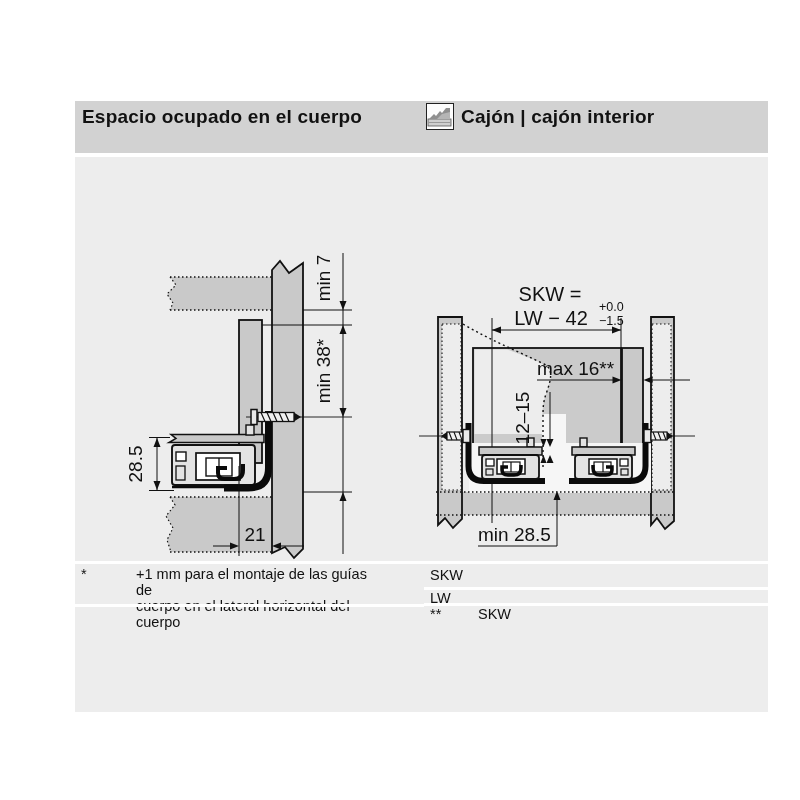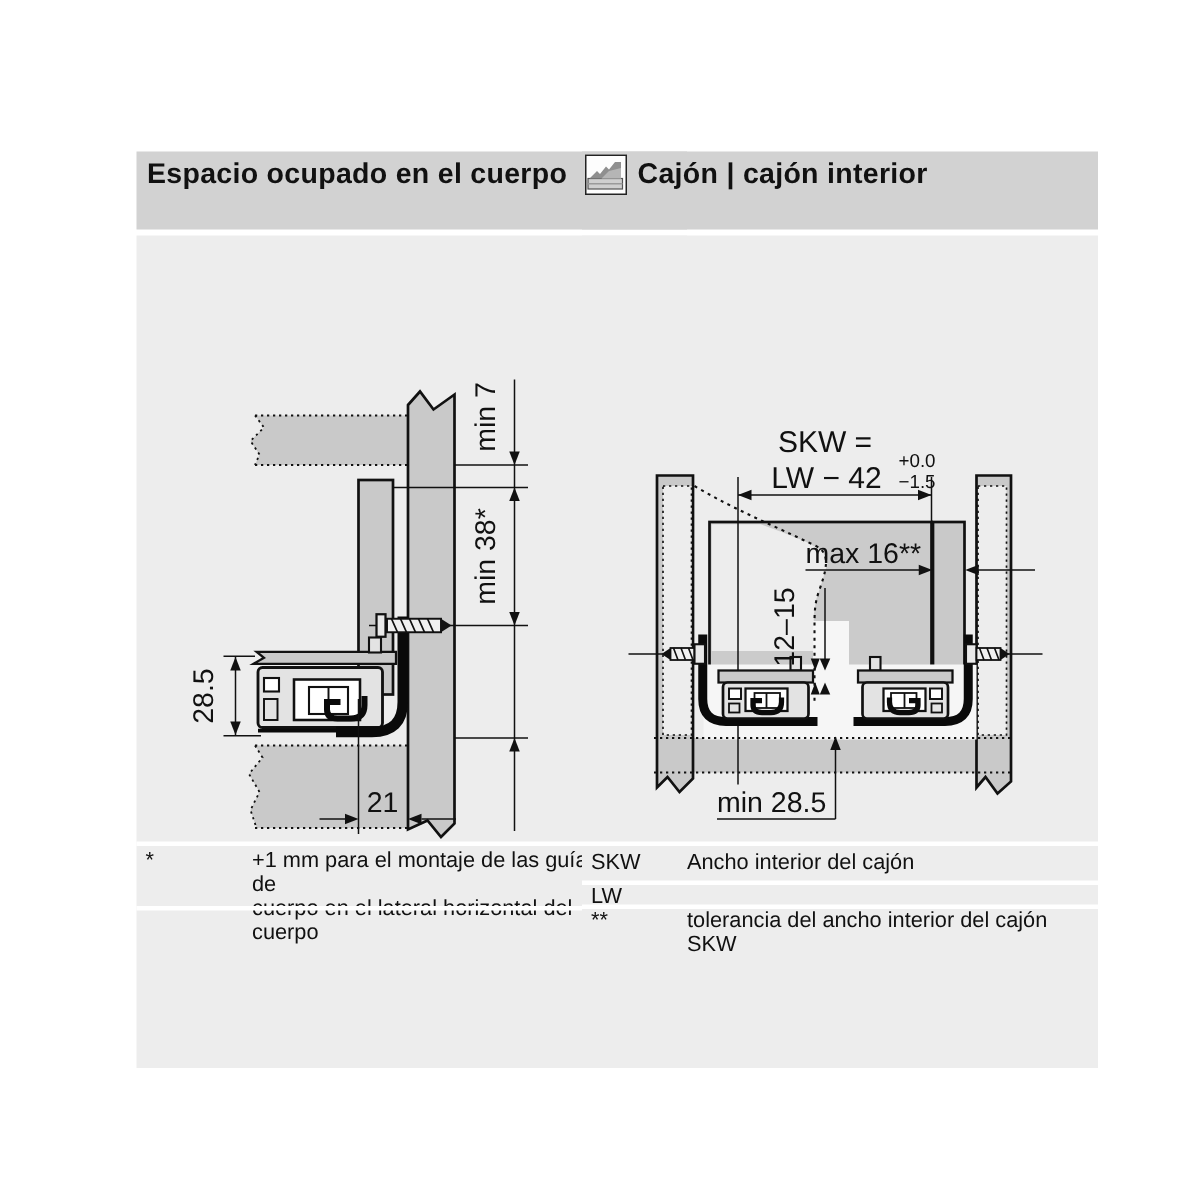--- a/index.html
+++ b/index.html
@@ -1,29 +1,29 @@
 <!DOCTYPE html>
 <html><head>
 <meta charset="utf-8">
 <style>
   html,body{margin:0;padding:0;background:#ffffff;}
   body{width:800px;height:800px;position:relative;font-family:"Liberation Sans",sans-serif;color:#111;}
   .panel{position:absolute;top:101px;}
-  .panel-left{left:91px;width:367px;}
-  .panel-right{left:388px;width:344px;}
+  .panel-left{left:75px;width:367px;}
+  .panel-right{left:424px;width:344px;}
   .hdr{height:52px;background:#d2d2d2;position:relative;}
   .hdr-title{position:absolute;top:5px;left:7px;font-size:19px;font-weight:bold;letter-spacing:.2px;white-space:nowrap;}
   .hdr-title.with-icon{left:37px;}
   .hdr-icon{position:absolute;top:2px;left:2px;width:28px;height:27px;background:#fdfdfd;border:1.5px solid #222;box-sizing:border-box;overflow:hidden;}
   .body-area{position:absolute;top:56px;left:0;right:0;background:#ededed;}
   .panel-left .body-area,.panel-right .body-area{height:555px;}
   .sep{position:absolute;left:0;right:0;height:3px;background:#ffffff;}
   .fnote{position:absolute;font-size:14.5px;line-height:16px;}
   .fnote .term{position:absolute;left:6px;top:0;}
-  .fnote .desc{position:absolute;left:61px;top:0;width:246px;margin-left:16px;}
+  .fnote .desc{position:absolute;left:61px;top:0;width:246px;}
   .panel-right .fnote .desc{left:54px;width:252px;}
   svg.overlay{position:absolute;left:0;top:0;pointer-events:none;}
   svg text{fill:#111;}
 </style>
 </head>
 <body>
 
 <div class="panel panel-left">
   <div class="hdr">
     <div class="hdr-title">Espacio ocupado en el cuerpo</div>
@@ -50,31 +50,29 @@
         <polygon points="2,15 7,10 9,12 13,7 15,9 19,4 23,4 23,15" fill="#8f8f8f"></polygon>
         <polygon points="10,15 15,10 23,8 23,15" fill="#b5b5b5"></polygon>
       </svg>
     </div>
     <div class="hdr-title with-icon">Cajón | cajón interior</div>
   </div>
   <div class="body-area">
     <div class="sep" style="top:404px"></div>
     <div class="fnote" style="top:410px;left:0;right:0;height:20px;">
       <div class="term">SKW</div>
-      <div class="desc">Ancho interior del cajón</div>
     </div>
     <div class="sep" style="top:429.5px"></div>
     <div class="fnote" style="top:433px;left:0;right:0;height:18px;text-decoration:underline;">
       <div class="term">LW</div>
     </div>
     <div class="sep" style="top:445.5px"></div>
     <div class="fnote" style="top:449px;left:0;right:0;height:90px;">
       <div class="term">**</div>
       <div class="desc">
-        <div>tolerancia del ancho interior del cajón</div>
         <div>SKW</div>
       </div>
     </div>
   </div>
 </div>
 
 <svg class="overlay" width="800" height="800" viewBox="0 0 800 800">
   <defs>
     <g id="slideP">
       <path d="M468.5,423 V466 Q468.5,481 484,481 H545" stroke="#0a0a0a" stroke-width="6" fill="none"></path>

